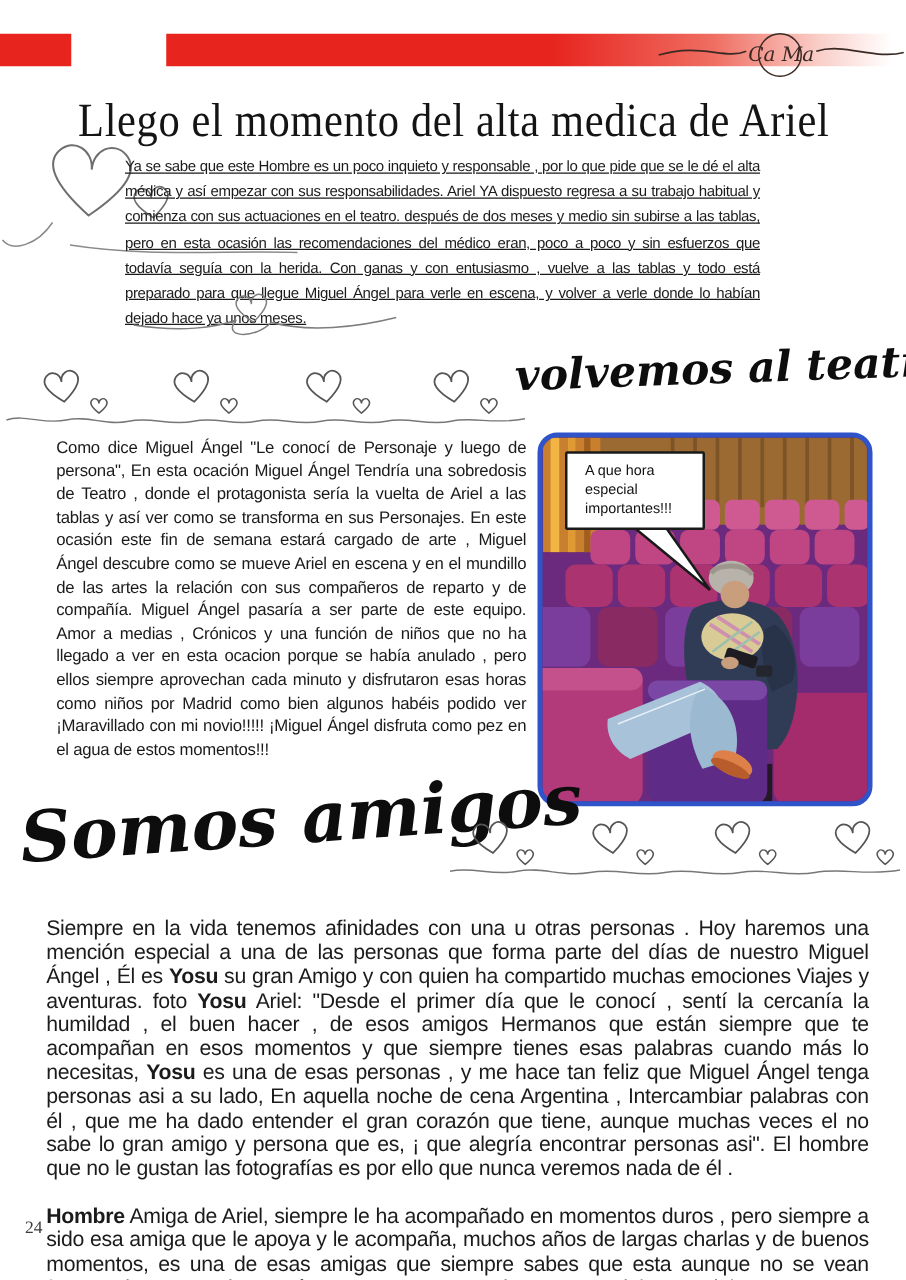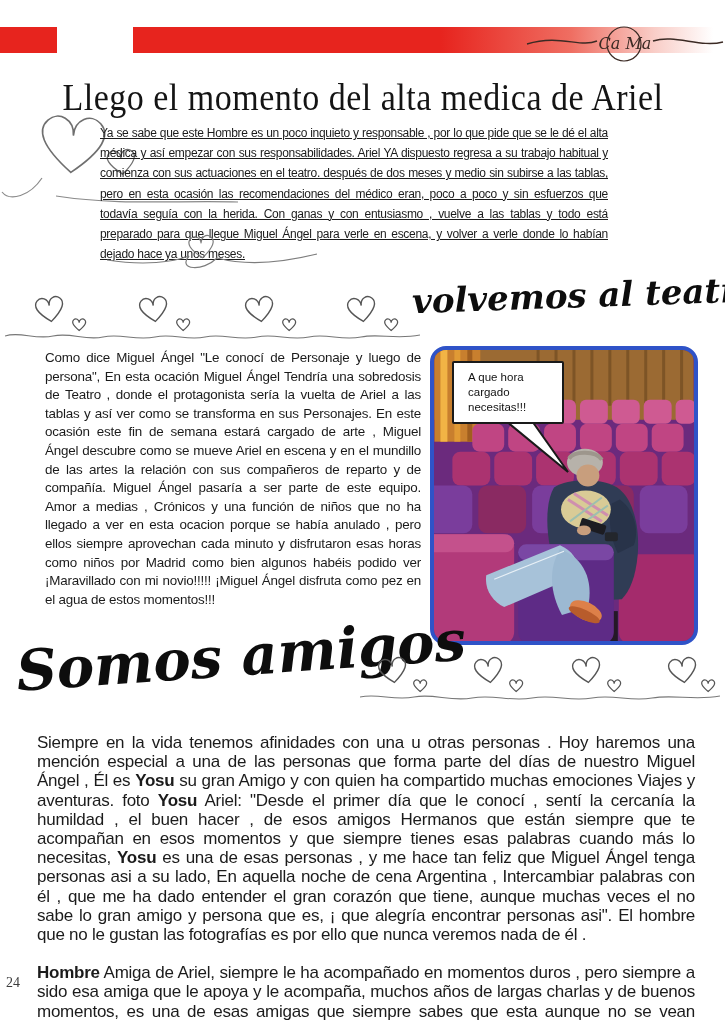--- a/index.html
+++ b/index.html
@@ -58,21 +58,21 @@
     left:452px; top:361px; width:80px; background:#fff; border:2px solid #1a1a1a;
     border-radius:2px; padding:7px 14px; font-size:11.5px; line-height:1.3; color:#111; z-index:3;
   }
   .bubble-pointer { left:498px; top:420px; z-index:2; }
 
   .friends-block { left:37px; top:733px; width:658px; }
   .friends-block p { margin:0; text-align:justify; font-size:17px; line-height:19.2px;
                      letter-spacing:-0.25px; }
   .friends-block p + p { margin-top:19px; }
 
-  .page-number { left:6px; top:975px; font-family:"Liberation Serif",serif;
+  .page-number { left:20px; top:975px; font-family:"Liberation Serif",serif;
                  font-size:14px; color:#3c3c3c; }
 
   .doodle { pointer-events:none; }
 </style>
 </head>
 <body>
 
 <div class="page">
 
   <svg width="0" height="0" style="position:absolute">
@@ -243,22 +243,22 @@
       </g>
     </svg>
   </figure>
 
   <svg class="abs bubble-pointer doodle" width="78" height="54" viewBox="0 0 78 54">
     <polygon points="8,1 34,1 70,52" fill="#ffffff" stroke="#1a1a1a" stroke-width="2"></polygon>
   </svg>
 
   <div class="abs speech-bubble">
     <div>A que hora</div>
-    <div>cargado</div>
-    <div>necesitas!!!</div>
+    <div>especial</div>
+    <div>importantes!!!</div>
   </div>
 
   <h2 class="abs script-heading heading-amigos">Somos amigos</h2>
 
   <svg class="abs doodle" style="left:360px;top:653px" width="360" height="56" viewBox="0 0 360 56">
     <path d="M0,44 C18,40 34,48 54,44 C74,40 90,49 112,45 C134,41 150,49 172,45 C194,41 210,49 232,45 C254,41 270,49 292,45 C314,41 334,48 360,43" fill="none" stroke="#777" stroke-width="1.1"></path>
     <g transform="translate(14,6) rotate(-8)">
         <use href="#heartShape" fill="none" stroke="#555" stroke-width="1.4"></use>
       </g>
     <g transform="translate(52,26) scale(0.48)">

